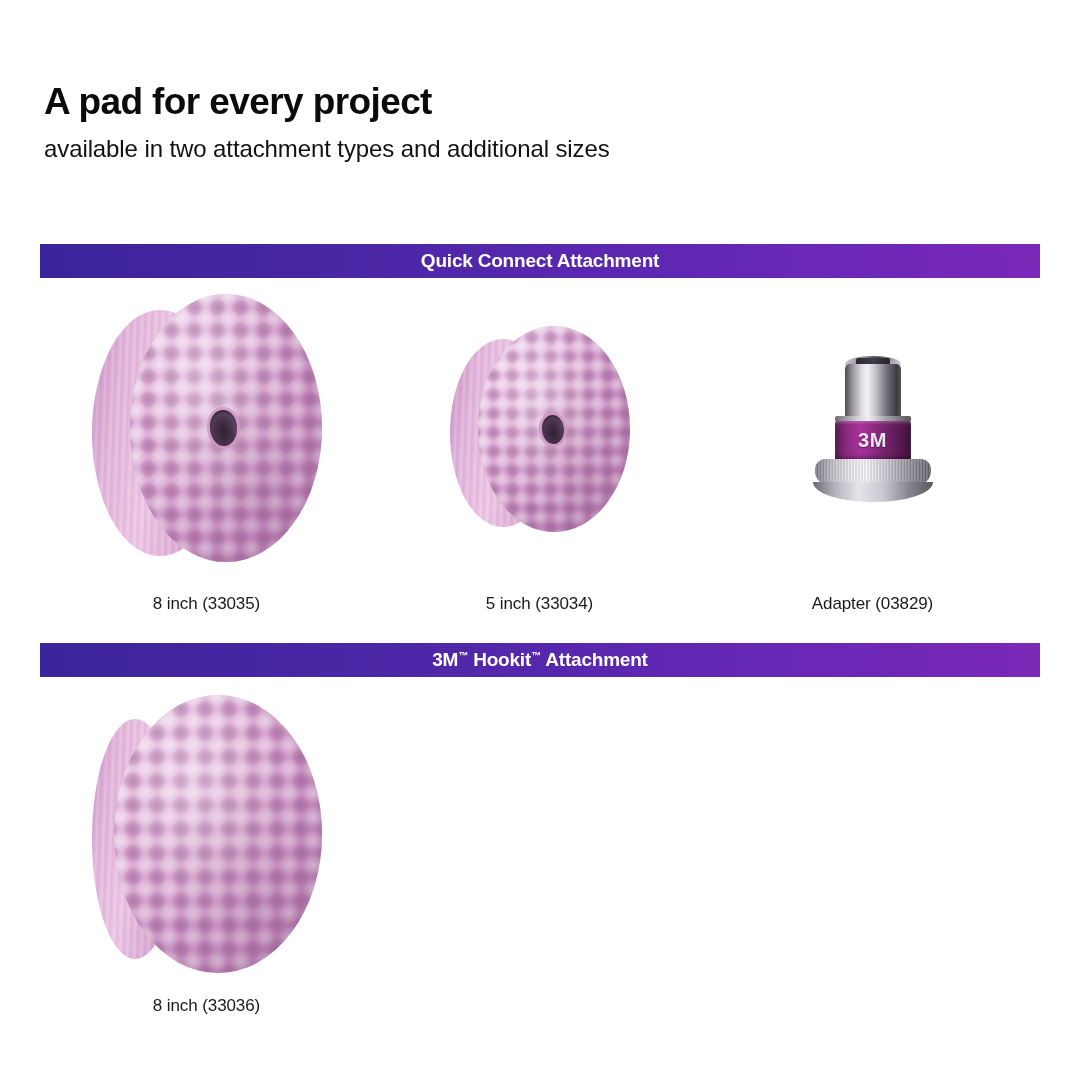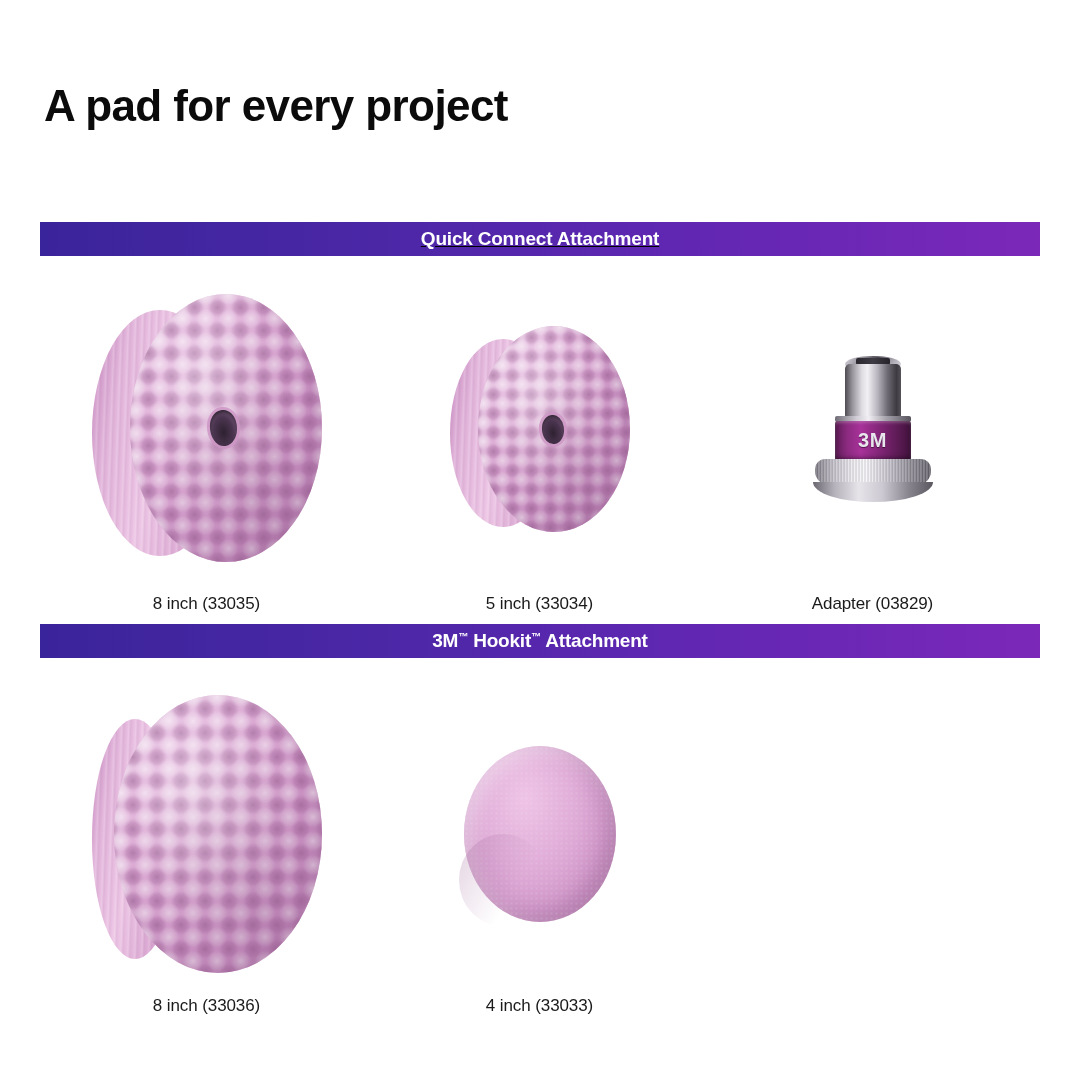--- a/index.html
+++ b/index.html
@@ -16,21 +16,21 @@
     position: relative;
     width: 1080px;
     height: 1080px;
     background: #ffffff;
   }
 
   
   .header { position: absolute; left: 44px; top: 82px; width: 960px; }
 
   .headline {
-    font-size: 44px;
+    font-size: 37px;
     font-weight: bold;
     color: #0b0b0b;
     letter-spacing: -0.6px;
     line-height: 1.08;
     white-space: nowrap;
   }
 
   .subhead {
     margin-top: 13px;
     font-size: 24px;
@@ -58,22 +58,22 @@
     font-weight: bold;
     letter-spacing: -0.2px;
     white-space: nowrap;
   }
   .banner-label sup {
     font-size: 10px;
     vertical-align: super;
     line-height: 0;
   }
 
-  #banner-qc { top: 222px; text-decoration: underline; }
-  #banner-hk { top: 624px; }
+  #banner-qc { top: 244px; }
+  #banner-hk { top: 643px; }
 
   
   .row {
     position: absolute;
     left: 40px;
     width: 1000px;
     display: flex;
   }
   #row-qc { top: 278px; height: 345px; }
   #row-hk { top: 684px; height: 345px; }
@@ -296,20 +296,21 @@
       #6b6872 0%, #b5b2bb 18%, #e6e4e9 38%, #cbc8d1 58%, #87848e 80%, #5a575f 100%);
   }
 </style>
 </head>
 <body>
 
 <div class="page">
 
   <div class="header">
     <div class="headline">A pad for every project</div>
+    <div class="subhead">available in two attachment types and additional sizes</div>
   </div>
 
   <div class="banner" id="banner-qc">
     <div class="banner-label">Quick Connect Attachment</div>
   </div>
 
   <div class="row" id="row-qc">
 
     <div class="cell">
       <div class="art">
@@ -375,24 +376,15 @@
             <div class="waffle cups" style="background-size:24px 24px;"></div>
             <div class="waffle ridge" style="background-size:24px 24px;background-position:12px 12px;"></div>
             <div class="shade"></div>
           </div>
         </div>
       </div>
       <div class="caption">8 inch (33036)</div>
     </div>
 
 
-    <div class="cell">
-      <div class="art">
-        <div class="pad-smooth" style="width:152px;height:176px;">
-          <div class="smooth-grain"></div>
-          <div class="smooth-edge"></div>
-        </div>
-      </div>
-      <div class="caption">4 inch (33033)</div>
-    </div>
   </div>
 
 </div>
 
 </body></html>

